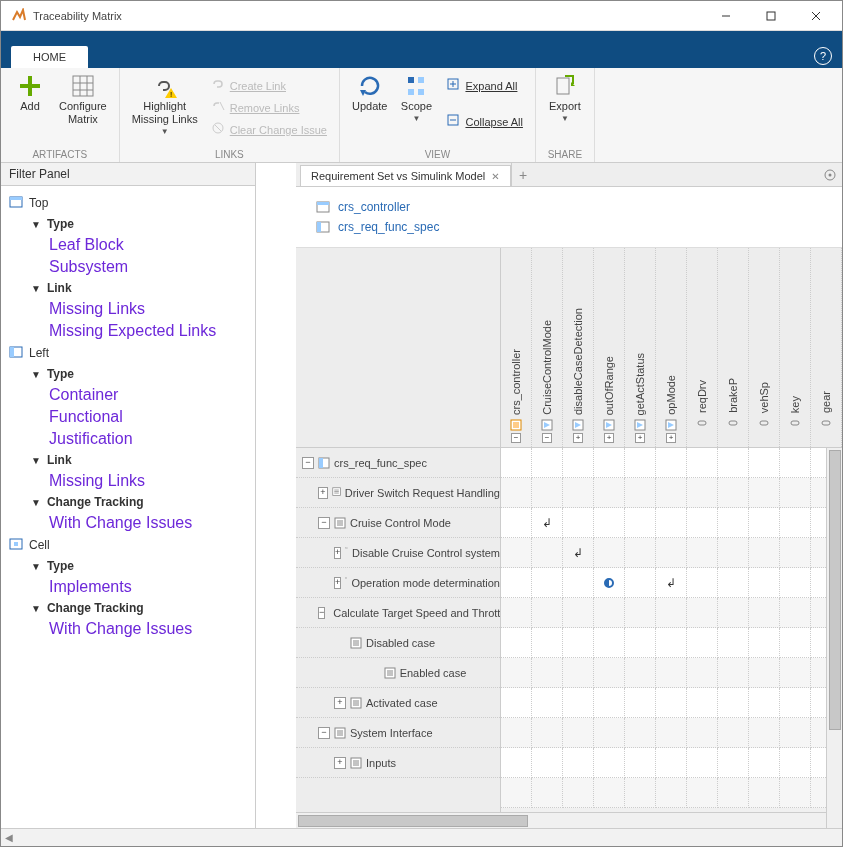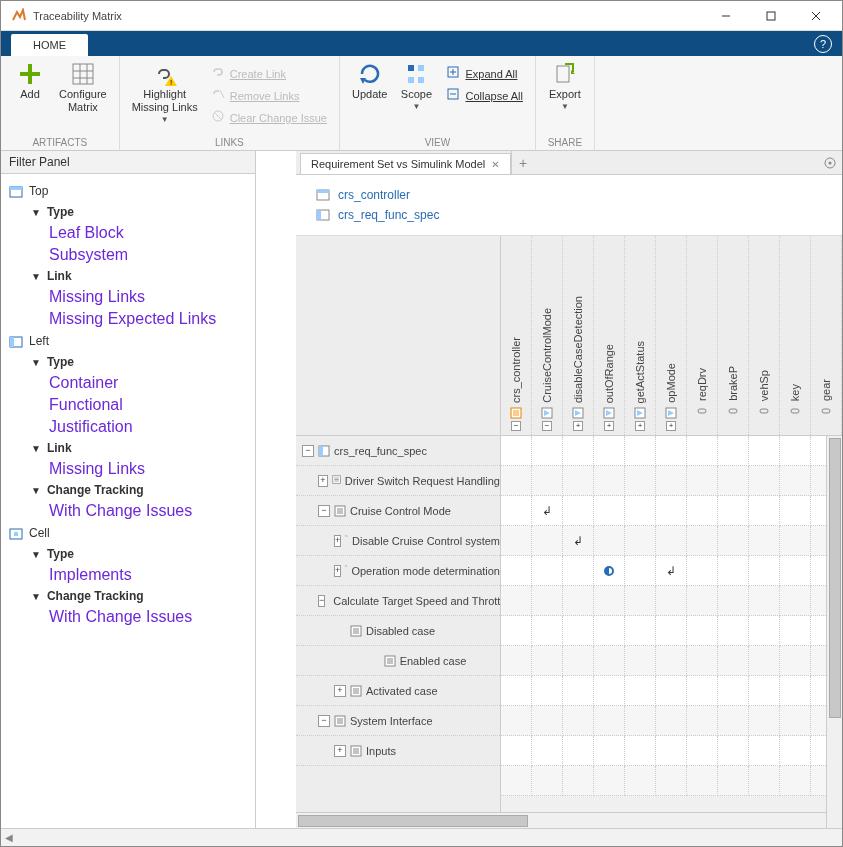--- a/index.html
+++ b/index.html
@@ -2,39 +2,39 @@
 <html><head>
 <meta charset="utf-8">
 <style>
 * { box-sizing: border-box; margin: 0; padding: 0; }
 body { font-family: "Segoe UI", Arial, sans-serif; font-size: 12px; color: #333; background: #fff; width: 843px; height: 847px; overflow: hidden; display: flex; flex-direction: column; border: 1px solid #888; }
 .titlebar { height: 30px; display: flex; align-items: center; padding: 0 4px; background: #fff; border-bottom: 1px solid #ddd; }
 .titlebar .app-icon { width: 16px; height: 16px; margin: 0 6px; }
 .titlebar .title { flex: 1; font-size: 11px; color: #444; }
 .titlebar .win-btns { display: flex; }
 .titlebar .win-btn { width: 45px; height: 29px; display: flex; align-items: center; justify-content: center; cursor: pointer; }
-.tabstrip { height: 25px; background: #0f4c81; display: flex; align-items: flex-end; padding-left: 10px; }
+.tabstrip { height: 37px; background: #0f4c81; display: flex; align-items: flex-end; padding-left: 10px; }
 .tabstrip .tab { background: #fff; padding: 5px 22px; font-size: 11px; color: #333; border-top-left-radius: 2px; border-top-right-radius: 2px; cursor: pointer; }
 .tabstrip .help { margin-left: auto; margin-right: 10px; color: #fff; width: 18px; height: 18px; border: 1px solid #fff; border-radius: 50%; display: flex; align-items: center; justify-content: center; font-size: 11px; cursor: pointer; margin-bottom: 3px;}
 .ribbon { height: 95px; background: #f6f6f6; border-bottom: 1px solid #ccc; display: flex; }
 .ribbon-group { display: flex; flex-direction: column; align-items: center; padding: 4px 8px 2px 8px; border-right: 1px solid #ddd; }
 .ribbon-group .grp-body { display: flex; align-items: flex-start; flex: 1; gap: 4px; }
 .ribbon-group .grp-label { font-size: 10px; color: #888; padding-top: 2px; }
 .rbtn-large { display: flex; flex-direction: column; align-items: center; padding: 2px 4px; cursor: pointer; min-width: 42px; }
 .rbtn-large .icon { width: 24px; height: 24px; margin-bottom: 2px; }
 .rbtn-large .lbl { font-size: 11px; text-align: center; line-height: 1.2; color: #333; }
 .rbtn-small { display: flex; align-items: flex-end; padding: 2px 4px; cursor: pointer; font-size: 11px; color: #333; text-decoration: underline; }
 .rbtn-small .icon { width: 16px; height: 16px; margin-right: 4px; }
 .rbtn-small.disabled { color: #bbb; }
 .dropdown-caret { font-size: 8px; margin-top: 1px; color: #555; }
 .content { flex: 1; display: flex; min-height: 0;}
 .filter-panel { width: 255px; border-right: 1px solid #ccc; display: flex; flex-direction: column; background: #fff; }
 .panel-title { background: #f2f2f2; border-bottom: 1px solid #ccc; padding: 4px 8px; font-size: 12px; color: #333; }
 .filter-body { flex: 1; overflow-y: auto; padding: 6px 0; }
-.filter-section-h { display: flex; align-items: flex-end; padding: 4px 8px; font-size: 12px; color: #333; }
+.filter-section-h { display: flex; align-items: flex-start; padding: 4px 8px; font-size: 12px; color: #333; }
 .filter-section-h .sicn { width: 14px; height: 12px; margin-right: 6px; }
 .filter-sub { padding: 3px 8px 3px 30px; font-size: 12px; font-weight: bold; color: #333; display: flex; align-items: center; cursor: pointer;}
 .filter-sub .arrow { margin-right: 6px; font-size: 10px; }
 .filter-item { padding: 2px 8px 2px 48px; font-size: 16px; color: #6d28d9; cursor: pointer; }
 .matrix-area { flex: 1; display: flex; flex-direction: column; min-width: 0; margin-left: 40px;}
 .doc-tabs { height: 24px; background: #eee; border-bottom: 1px solid #ccc; display: flex; align-items: stretch; }
 .doc-tab { background: #fff; border: 1px solid #ccc; border-bottom: none; padding: 3px 10px; font-size: 11px; display: flex; align-items: center; gap: 6px; margin-top: 2px; margin-left: 4px; cursor: pointer;}
 .doc-tab .close { font-size: 10px; color: #888; }
 .doc-tab-add { width: 24px; display: flex; align-items: center; justify-content: center; color: #888; cursor: pointer; font-size: 14px; border-left:1px solid #ccc;}
 .doc-tabs .gear { margin-left: auto; margin-right: 6px; display:flex; align-items:center; color:#888; cursor:pointer;}
@@ -193,21 +193,21 @@
             <svg viewBox="0 0 24 24">
               <rect x="4" y="3" width="6" height="6" fill="#2a6bb5"></rect>
               <rect x="14" y="3" width="6" height="6" fill="#9cf"></rect>
               <rect x="4" y="15" width="6" height="6" fill="#9cf"></rect>
               <rect x="14" y="15" width="6" height="6" fill="#9cf"></rect>
             </svg>
           </span>
         <span class="lbl">Scope</span>
         <span class="dropdown-caret">▼</span>
       </div>
-      <div style="display:flex;flex-direction:column;gap:2px;padding-top:2px">
+      <div style="display:flex;flex-direction:column;gap:16px;padding-top:2px">
         <div class="rbtn-small">
             <span class="icon">
               <svg viewBox="0 0 16 16">
                 <rect x="3" y="3" width="10" height="10" fill="none" stroke="#2a6bb5"></rect>
                 <line x1="8" y1="5" x2="8" y2="11" stroke="#2a6bb5"></line>
                 <line x1="5" y1="8" x2="11" y2="8" stroke="#2a6bb5"></line>
               </svg>
             </span>
             <span>Expand All</span>
           </div>

